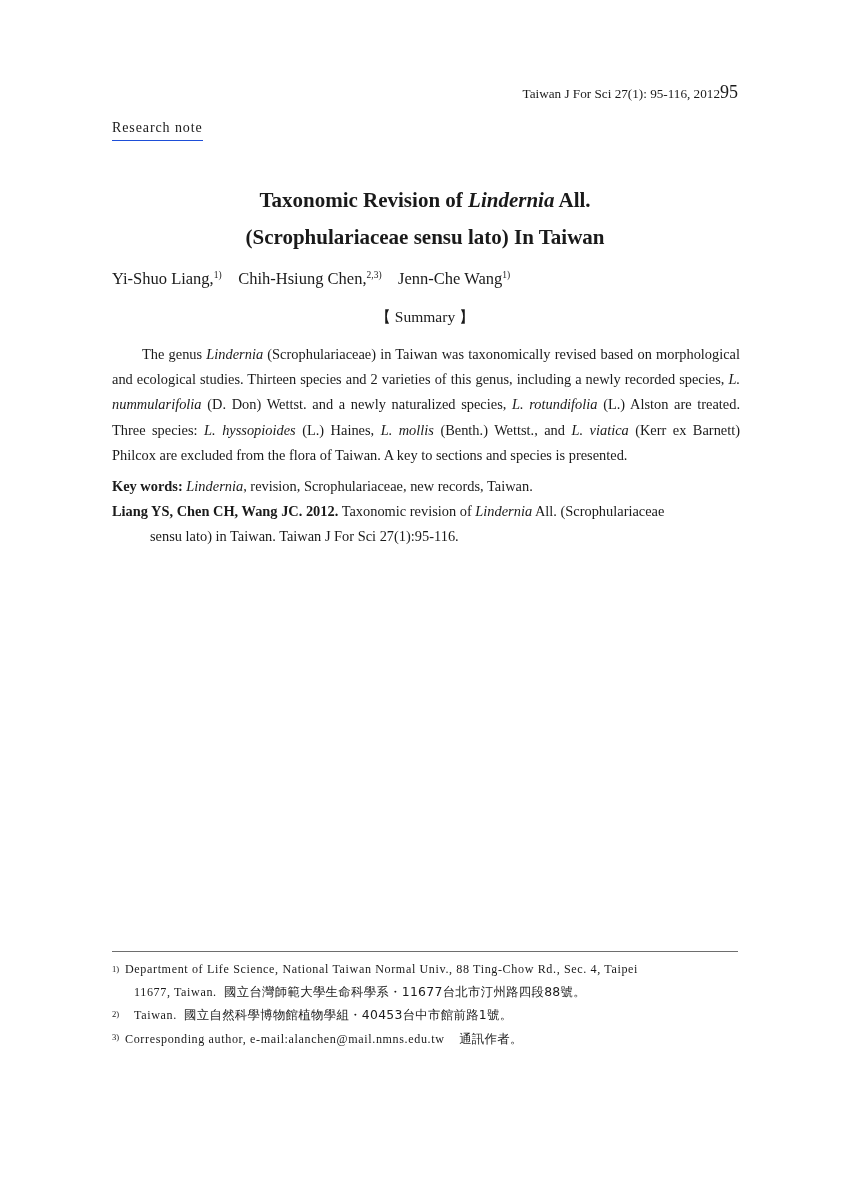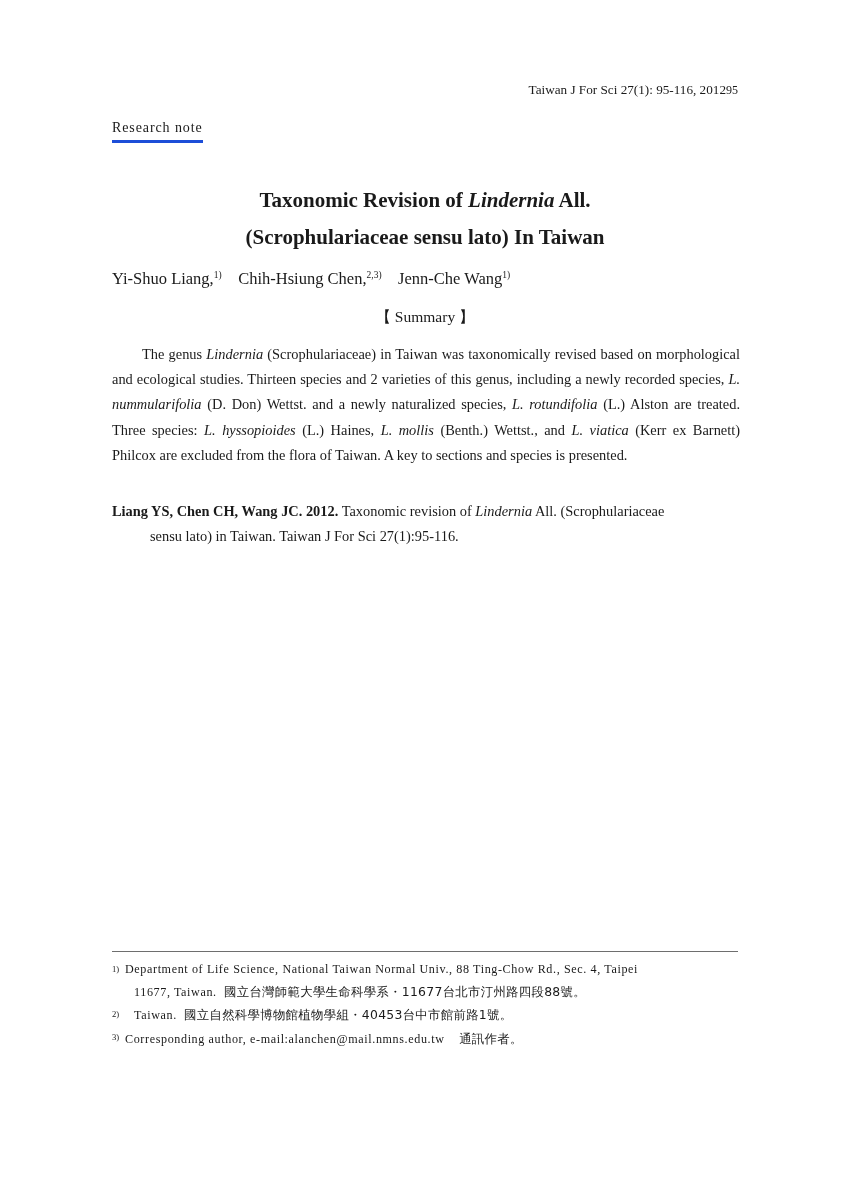--- a/index.html
+++ b/index.html
@@ -28,31 +28,31 @@
   .runhead {
     position: absolute;
     left: 112px;
     top: 82px;
     width: 626px;
     display: flex;
     justify-content: flex-end;
     align-items: baseline;
     font-size: 13.2px;
   }
-  .runhead .folio { font-size: 12px; }
+  .runhead .folio { font-size: 18px; }
 
   
   .notelabel {
     position: absolute;
     left: 112px;
     top: 120px;
     font-size: 14px;
     letter-spacing: 0.9px;
     padding-bottom: 4px;
-    border-bottom: 3px solid #1d4ed8;
+    border-bottom: 1px solid #1d4ed8;
     display: inline-block;
   }
 
   
   .title {
     position: absolute;
     left: 112px;
     top: 182px;
     width: 626px;
     text-align: center;
@@ -187,20 +187,21 @@
   </div>
 
   <div class="authors"><span><span>Yi-Shuo Liang,</span><sup>1)</sup></span>    <span><span>Chih-Hsiung Chen,</span><sup>2,3)</sup></span>    <span><span>Jenn-Che Wang</span><sup>1)</sup></span></div>
 
   <div class="summary-head">【 Summary 】</div>
 
   <div class="abstract">
     <p class="para1"><span>The genus </span><em>Lindernia</em><span> (Scrophulariaceae) in Taiwan was taxonomically revised based on morphological and ecological studies. Thirteen species and 2 varieties of this genus, including a newly recorded species, </span><em>L. nummularifolia</em><span> (D. Don) Wettst. and a newly naturalized species, </span><em>L. rotundifolia</em><span> (L.) Alston are treated. Three species: </span><em>L. hyssopioides</em><span> (L.) Haines, </span><em>L. mollis</em><span> (Benth.) Wettst., and </span><em>L. viatica</em><span> (Kerr ex Barnett) Philcox are excluded from the flora of Taiwan. A key to sections and species is presented.</span></p>
   </div>
 
+  <div class="keywords"><span class="lead">Key words:</span><span> </span><em>Lindernia</em><span>, revision, Scrophulariaceae, new records, Taiwan.</span></div>
 
   <div class="citation"><span class="lead">Liang YS, Chen CH, Wang JC. 2012.</span><span> Taxonomic revision of </span><em>Lindernia</em><span> All. (Scrophulariaceae</span><span class="cont">sensu lato) in Taiwan. Taiwan J For Sci 27(1):95-116.</span></div>
 
   <div class="fn-rule"></div>
 
   <div class="footnotes">
 
     <div class="fn">
       <span class="marker">1)</span>
       <span>Department of Life Science, National Taiwan Normal Univ., 88 Ting-Chow Rd., Sec. 4, Taipei</span>

